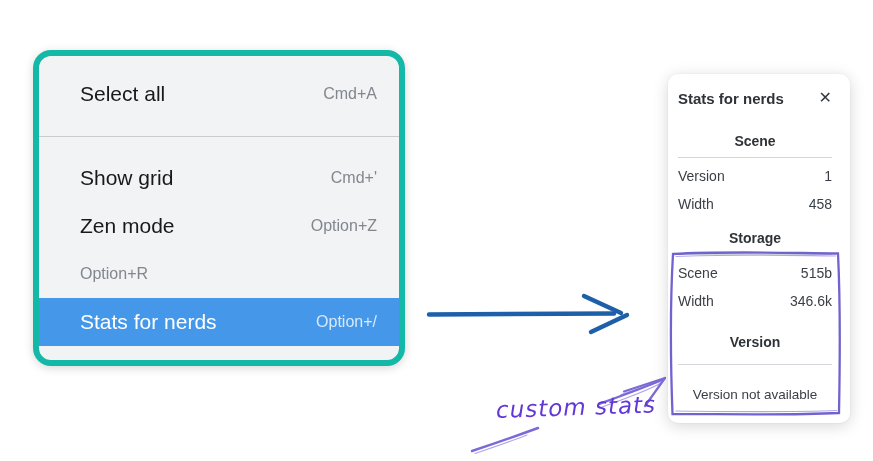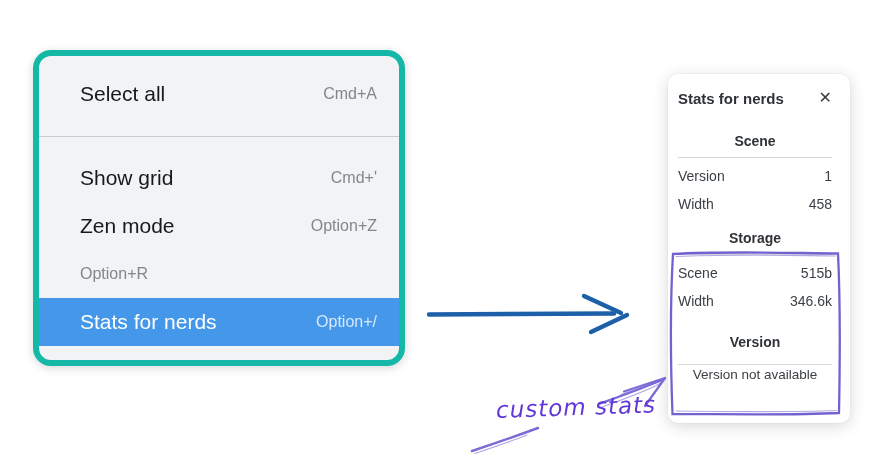--- a/index.html
+++ b/index.html
@@ -40,21 +40,21 @@
   .sec-h{ text-align:center;font-size:14px;font-weight:bold;height:20px;line-height:20px;color:#2f3338;}
   .sec-h.scene{margin-top:22px;}
   .sec-h.storage{margin-top:14px;}
   .sec-h.version{margin-top:21px;}
   .p-div{height:1px;background:#d3d7db;margin-top:6px;}
   .p-div.version{margin-top:12px;}
   .p-row{
     display:flex;justify-content:space-between;align-items:center;
     height:20px;margin-top:8px;font-size:14px;color:#3a3f45;
   }
-  .p-note{margin-top:0;height:20px;line-height:20px;font-size:13.5px;color:#3a3f45;text-align:center;white-space:nowrap;}
+  .p-note{margin-top:20px;height:20px;line-height:20px;font-size:13.5px;color:#3a3f45;text-align:center;white-space:nowrap;}
 
   
   .overlay{position:absolute;left:0;top:0;width:873px;height:461px;pointer-events:none;}
   .hand-label{
     position:absolute;left:496px;top:394px;width:170px;
     font-size:23px;font-style:italic;letter-spacing:1px;color:#6237d8;
     transform:rotate(-2deg);font-family:"DejaVu Sans",sans-serif;white-space:nowrap;
   }
 </style>
 </head>

